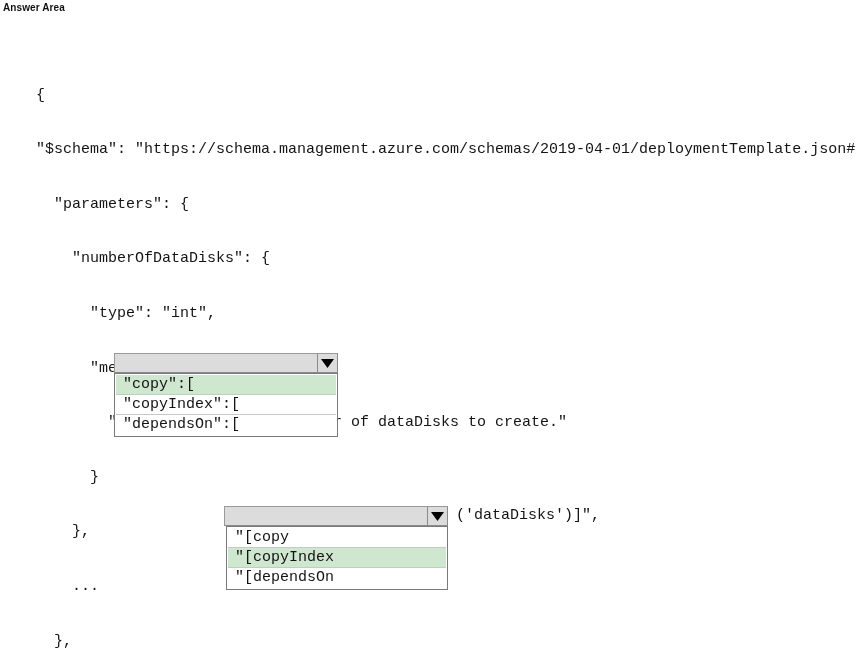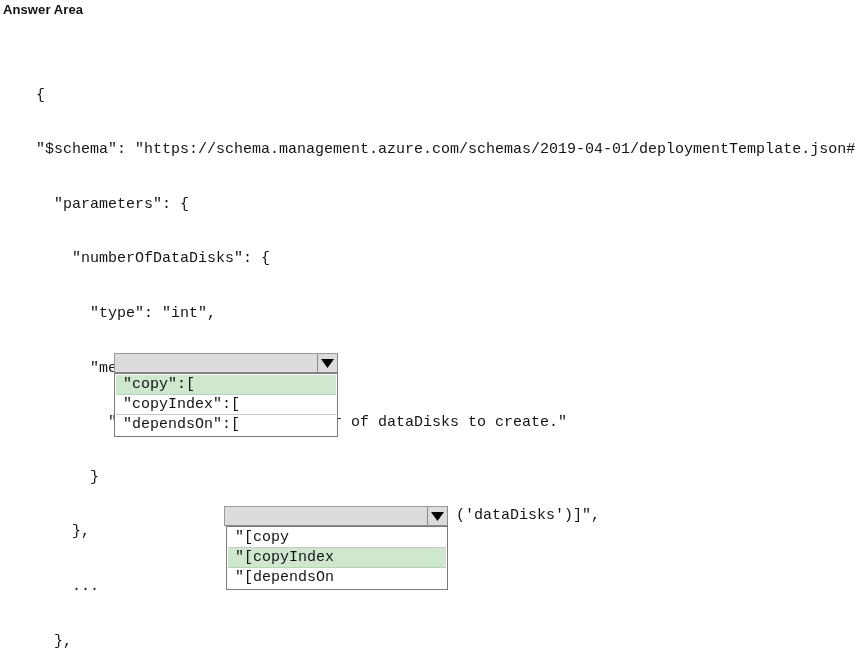--- a/index.html
+++ b/index.html
@@ -15,21 +15,21 @@
     overflow: hidden;
     font-family: "Liberation Sans", sans-serif;
     color: #000000;
   }
 
   #page-title {
     position: absolute;
     left: 3px;
     top: 2px;
     font-family: "Liberation Sans", sans-serif;
-    font-size: 13px;
+    font-size: 10px;
     font-weight: bold;
     letter-spacing: 0.1px;
     color: #111111;
     white-space: pre;
   }
 
   
   #code-block {
     position: absolute;
     left: 0;

